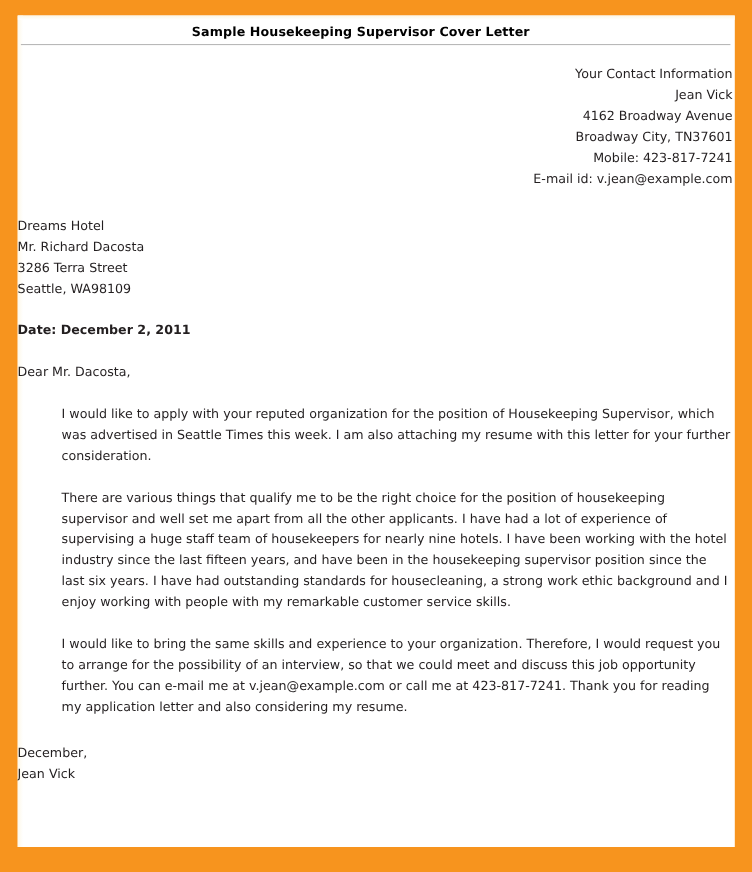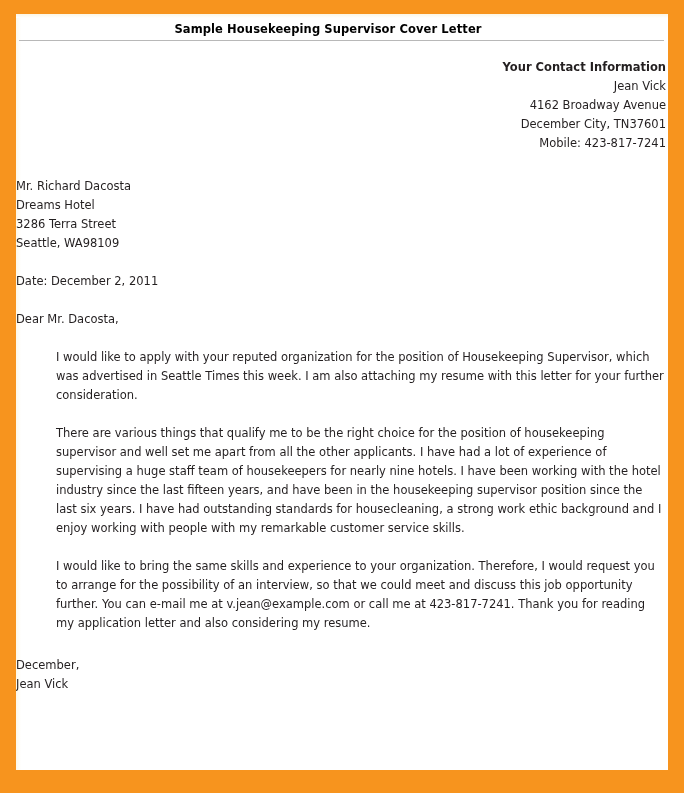--- a/index.html
+++ b/index.html
@@ -91,36 +91,37 @@
 
   .sender-block {
     text-align: right;
     margin: 0 0 0 0;
   }
   .sender-block .line {
     display: block;
     white-space: nowrap;
   }
   .sender-block .heading {
-    font-weight: bold;
+    font-weight: normal;
   }
 
   .employer-block {
     margin-top: 24px;
   }
   .employer-block .line {
     display: block;
     white-space: nowrap;
   }
   .employer-block .heading {
     font-weight: bold;
   }
 
   .date-line {
     margin-top: 19px;
+    font-weight: bold;
   }
 
   .salutation {
     margin-top: 19px;
   }
 
   .para {
     margin-top: 19px;
     text-align: left;
     padding-left: 40px;
@@ -146,27 +147,28 @@
     <div class="doc-title">Sample Housekeeping Supervisor Cover Letter</div>
 
     <div class="title-rule"></div>
 
     <div class="letter-body">
 
       <div class="sender-block">
         <span class="line heading">Your Contact Information</span>
         <span class="line">Jean Vick</span>
         <span class="line">4162 Broadway Avenue</span>
-        <span class="line">December City, TN37601</span>
+        <span class="line">Broadway City, TN37601</span>
         <span class="line">Mobile: 423-817-7241</span>
+        <span class="line">E-mail id: v.jean@example.com</span>
       </div>
 
       <div class="employer-block">
+        <span class="line">Dreams Hotel</span>
         <span class="line">Mr. Richard Dacosta</span>
-        <span class="line">Dreams Hotel</span>
         <span class="line">3286 Terra Street</span>
         <span class="line">Seattle, WA98109</span>
       </div>
 
       <div class="date-line">Date: December 2, 2011</div>
 
       <div class="salutation">Dear Mr. Dacosta,</div>
 
       <div class="para">I would like to apply with your reputed organization for the position of Housekeeping Supervisor, which was advertised in Seattle Times this week. I am also attaching my resume with this letter for your further consideration.</div>
 

